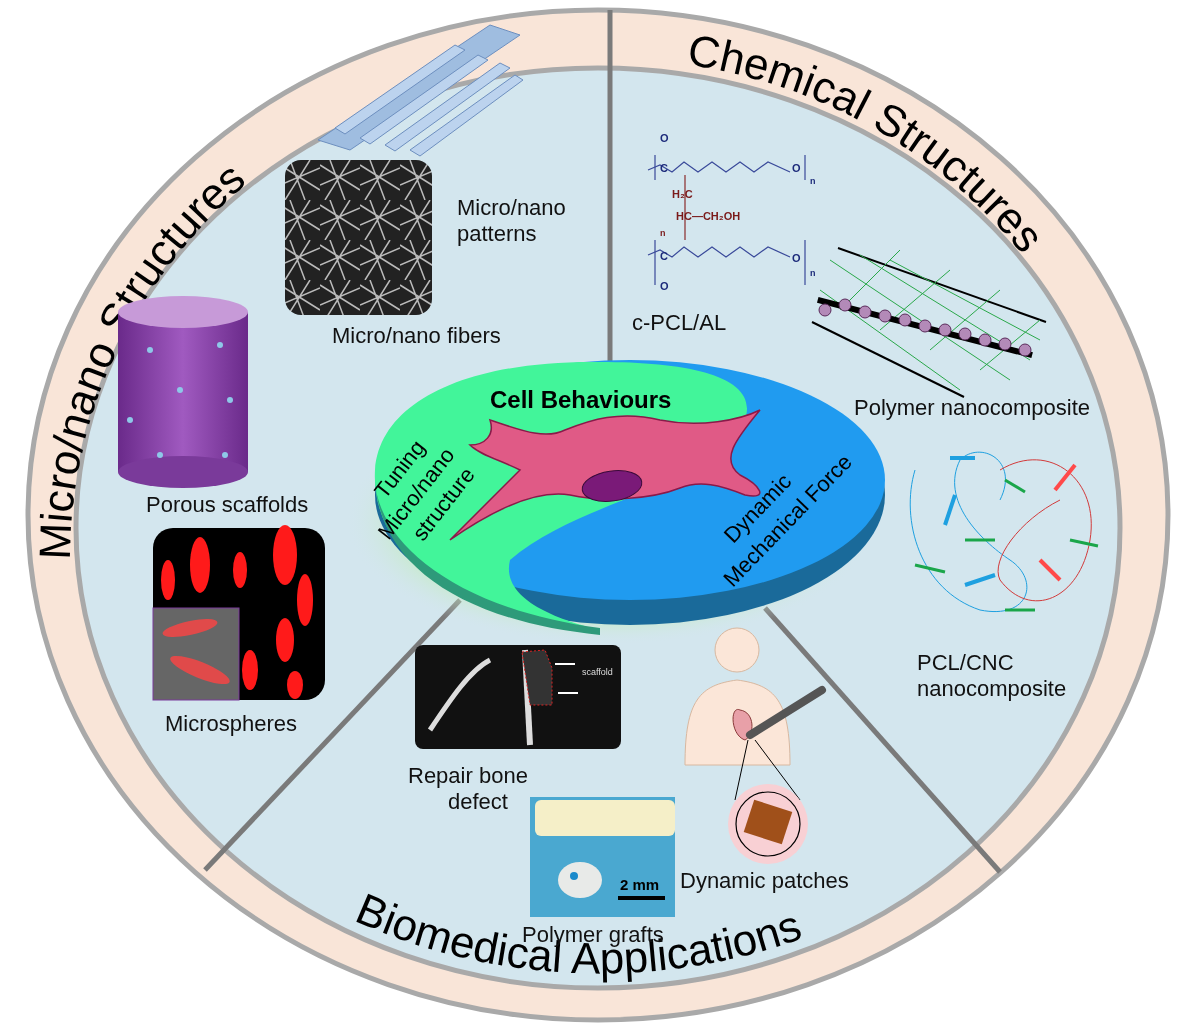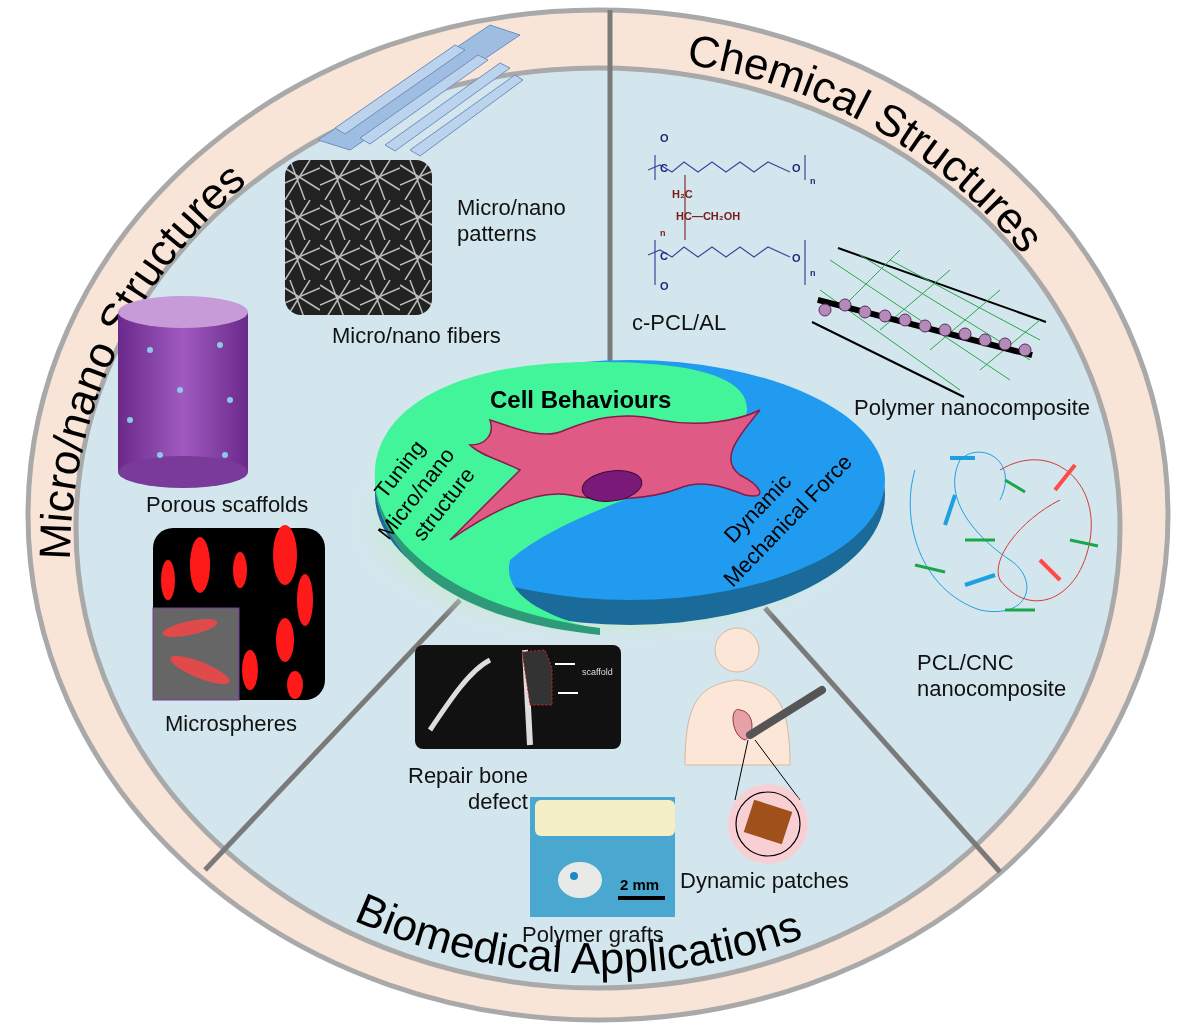--- a/index.html
+++ b/index.html
@@ -221,18 +221,18 @@
 <div class="lbl" style="left:146px;top:492px;">Porous scaffolds</div>
 <div class="lbl" style="left:165px;top:711px;">Microspheres</div>
 
 <div class="lbl" style="left:632px;top:310px;">c-PCL/AL</div>
 <div class="lbl" style="left:854px;top:395px;">Polymer nanocomposite</div>
 <div class="lbl" style="left:893px;top:650px;margin-left:24px;">
   <div>PCL/CNC</div>
   <div>nanocomposite</div>
 </div>
 
-<div class="lbl" style="left:408px;top:763px;text-align:right;">
+<div class="lbl" style="left:408px;top:763px;text-align:left;">
   <div>Repair bone</div>
   <div style="padding-left:40px;">defect</div>
 </div>
 <div class="lbl" style="left:522px;top:922px;">Polymer grafts</div>
 <div class="lbl" style="left:680px;top:868px;">Dynamic patches</div>
 
 </body></html>

